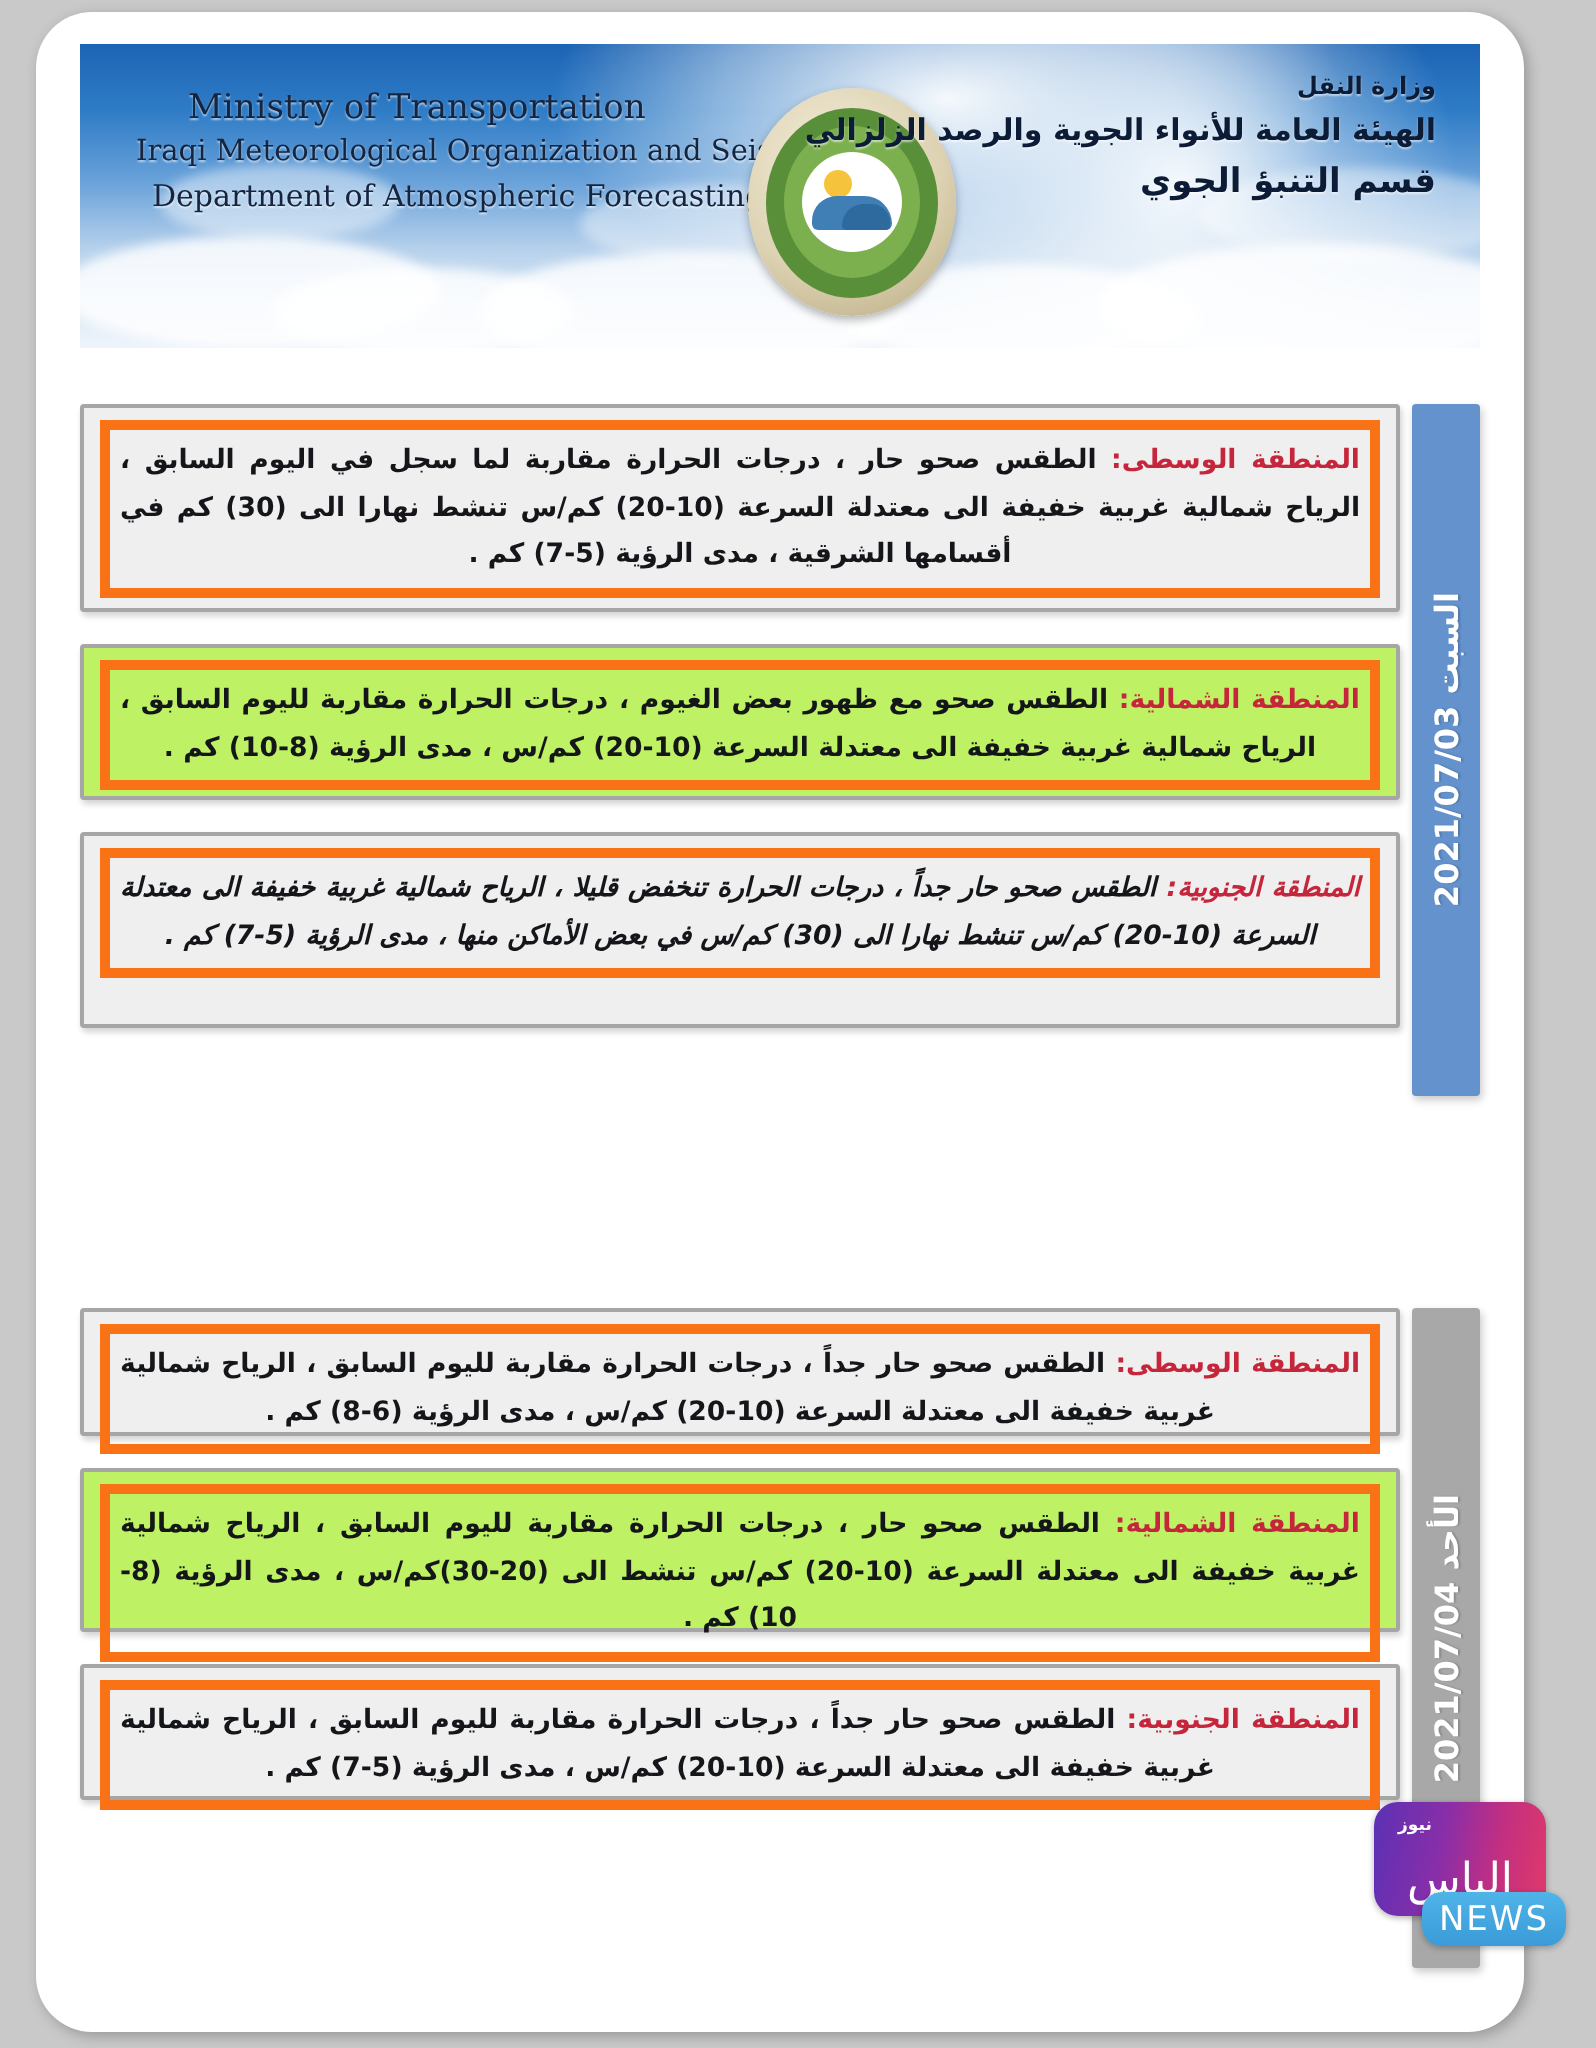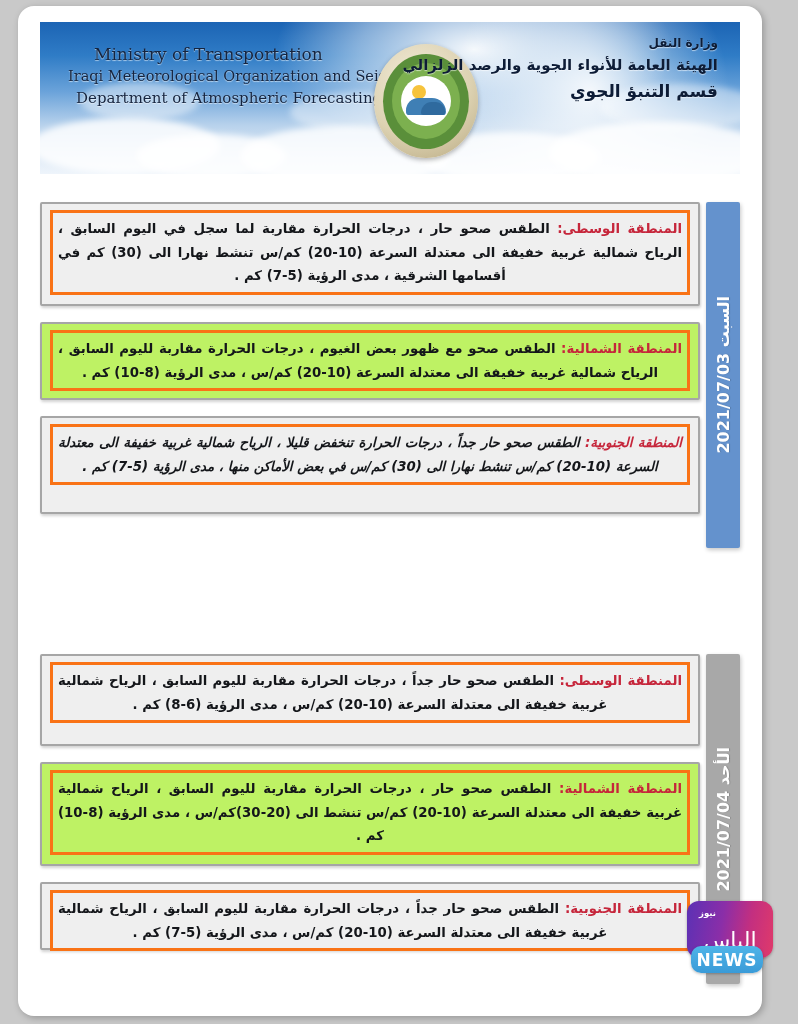--- a/index.html
+++ b/index.html
@@ -17,21 +17,21 @@
   }
 
   
   #page-card {
     position: absolute;
     left: 18px;
     top: 6px;
     width: 744px;
     height: 1010px;
     background: #ffffff;
-    border-radius: 16px;
+    border-radius: 28px;
     box-shadow: 2px 2px 7px rgba(0,0,0,0.25);
     overflow: hidden;
   }
 
   
   .header-banner {
     position: absolute;
     left: 22px;
     top: 16px;
     width: 700px;
@@ -167,21 +167,21 @@
     margin-bottom: 16px;
     direction: rtl;
     text-align: justify;
     text-align-last: center;
     line-height: 1.78;
     font-size: 13.3px;
     font-weight: bold;
     color: #14161a;
   }
   .region-box .inner {
-    border: 3px solid #f97316;
+    border: 5px solid #f97316;
     margin: -4px;
     padding: 4px 5px;
   }
   .tint-gray { background: #efefef; }
   .tint-blue { background: #bef264; }
 
   .region-label {
     color: #c6263b;
     font-weight: bold;
     font-size: 13.3px;
@@ -250,28 +250,28 @@
     position: absolute;
     left: 12px;
     top: 7px;
     color: #ffffff;
     font-size: 8.5px;
     font-weight: bold;
     direction: rtl;
   }
   .logo-news {
     position: absolute;
-    left: 4px;
+    left: 24px;
     top: 45px;
     width: 72px;
     height: 27px;
     border-radius: 10px;
     background: linear-gradient(180deg, #4fb4e8 0%, #3a9bd8 100%);
     color: #ffffff;
-    font-weight: bold;
+    font-weight: normal;
     font-size: 17px;
     letter-spacing: 1px;
     display: flex;
     align-items: center;
     justify-content: center;
     direction: ltr;
     box-shadow: 0 1px 3px rgba(0,0,0,0.28);
   }
 </style>
 </head>
@@ -342,28 +342,28 @@
     </div>
 
     <div class="date-strip strip-blue" style="height:346px;">
       <span class="vtext">السبت 2021/07/03</span>
     </div>
   </div>
 
   <div class="forecast-section" id="section-1">
     <div class="section-body">
 
-      <div class="region-box tint-gray" style="height:92px;">
+      <div class="region-box tint-gray" style="height:64px;">
         <div class="inner">
           <span class="region-label">المنطقة الوسطى</span><span class="region-colon">:</span>
           <span>الطقس صحو حار جداً ، درجات الحرارة مقاربة لليوم السابق ، الرياح شمالية غربية خفيفة الى معتدلة السرعة (10-20) كم/س ، مدى الرؤية (6-8) كم .</span>
         </div>
       </div>
 
-      <div class="region-box tint-blue" style="height:104px;">
+      <div class="region-box tint-blue" style="height:82px;">
         <div class="inner">
           <span class="region-label">المنطقة الشمالية</span><span class="region-colon">:</span>
           <span>الطقس صحو حار ، درجات الحرارة مقاربة لليوم السابق ، الرياح شمالية غربية خفيفة الى معتدلة السرعة (10-20) كم/س تنشط الى (20-30)كم/س ، مدى الرؤية (8-10) كم .</span>
         </div>
       </div>
 
       <div class="region-box tint-gray" style="height:68px;">
         <div class="inner">
           <span class="region-label">المنطقة الجنوبية</span><span class="region-colon">:</span>
           <span>الطقس صحو حار جداً ، درجات الحرارة مقاربة لليوم السابق ، الرياح شمالية غربية خفيفة الى معتدلة السرعة (10-20) كم/س ، مدى الرؤية (5-7) كم .</span>

